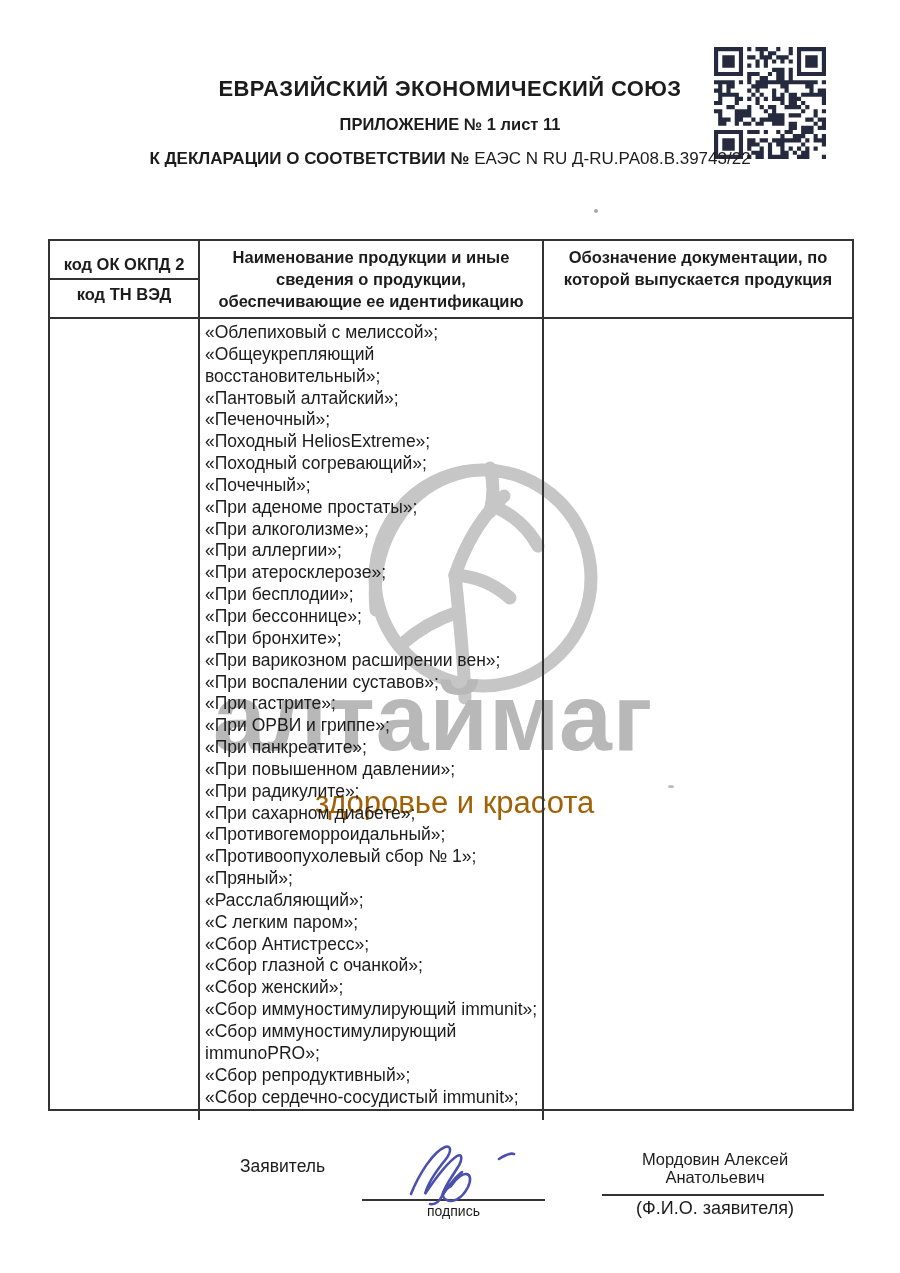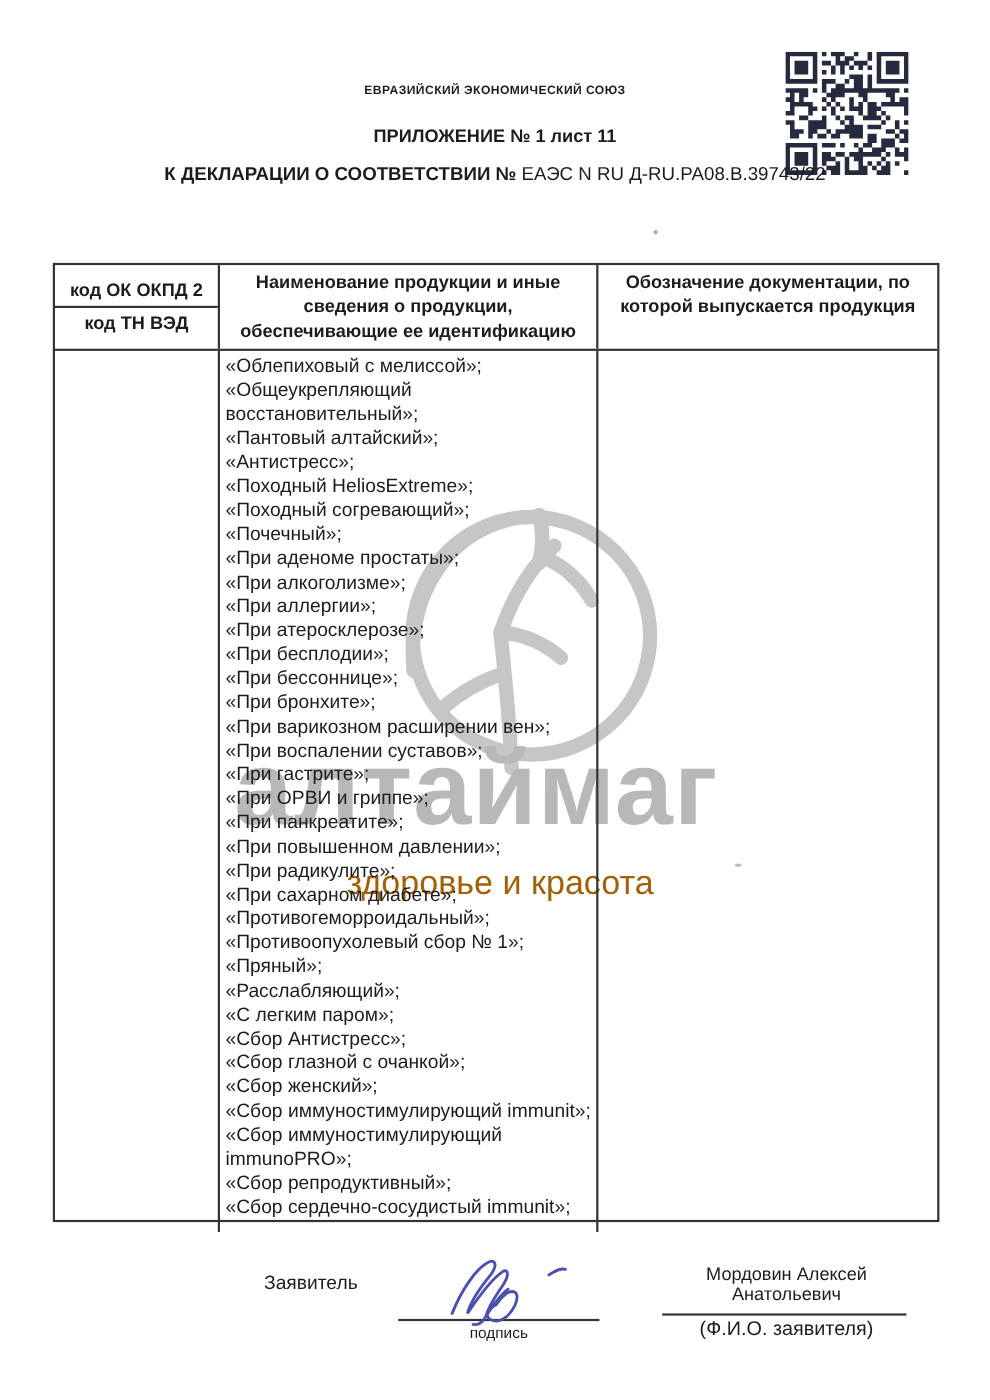--- a/index.html
+++ b/index.html
@@ -5,21 +5,21 @@
   :root{
     --ink:#1c1c1c; --border:#333; --qr:#252a3e; --sig:#4a50ad;
     --wm-brand:#b8b8b8; --wm-tag:#bcc3b4; --wm-line:#c6c6c6;
   }
   *{margin:0;padding:0;box-sizing:border-box;}
   body{background:#fff;font-family:"Liberation Sans",sans-serif;color:var(--ink);}
   .page{position:relative;width:900px;height:1273px;background:#fff;overflow:hidden;}
 
   
   .hline{position:absolute;left:0;width:900px;text-align:center;z-index:3;}
-  .h1{top:76px;font-size:11px;font-weight:bold;letter-spacing:.4px;}
+  .h1{top:76px;font-size:22px;font-weight:bold;letter-spacing:.4px;}
   .h2{top:115px;font-size:16.5px;font-weight:bold;}
   .h3{top:149px;font-size:17px;}
   .h3 .b{font-weight:bold;}
 
   
   .qr{position:absolute;left:714px;top:47px;width:112px;height:112px;z-index:1;}
 
   
   .wm{position:absolute;z-index:1;pointer-events:none;}
   .wm-logo{left:352px;top:452px;width:262px;height:260px;}
@@ -98,21 +98,21 @@
       <div class="c3 th pre">Обозначение документации, по
 которой выпускается продукция</div>
     </div>
     <div class="trow tbody">
       <div class="c1"></div>
       <div class="c2 cell-body">
           <div class="product-line">«Облепиховый с мелиссой»;</div>
           <div class="product-line">«Общеукрепляющий
 восстановительный»;</div>
           <div class="product-line">«Пантовый алтайский»;</div>
-          <div class="product-line">«Антистресс»;</div>
+          <div class="product-line">«Печеночный»;</div>
           <div class="product-line">«Походный HeliosExtreme»;</div>
           <div class="product-line">«Походный согревающий»;</div>
           <div class="product-line">«Почечный»;</div>
           <div class="product-line">«При аденоме простаты»;</div>
           <div class="product-line">«При алкоголизме»;</div>
           <div class="product-line">«При аллергии»;</div>
           <div class="product-line">«При атеросклерозе»;</div>
           <div class="product-line">«При бесплодии»;</div>
           <div class="product-line">«При бессоннице»;</div>
           <div class="product-line">«При бронхите»;</div>

